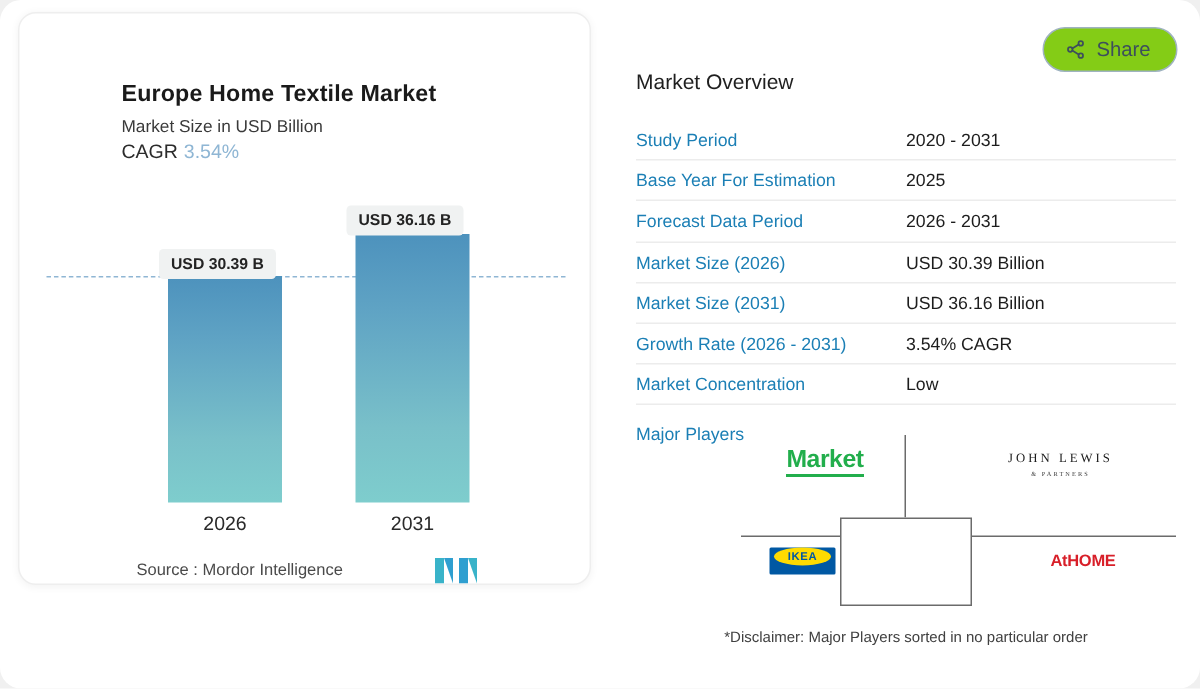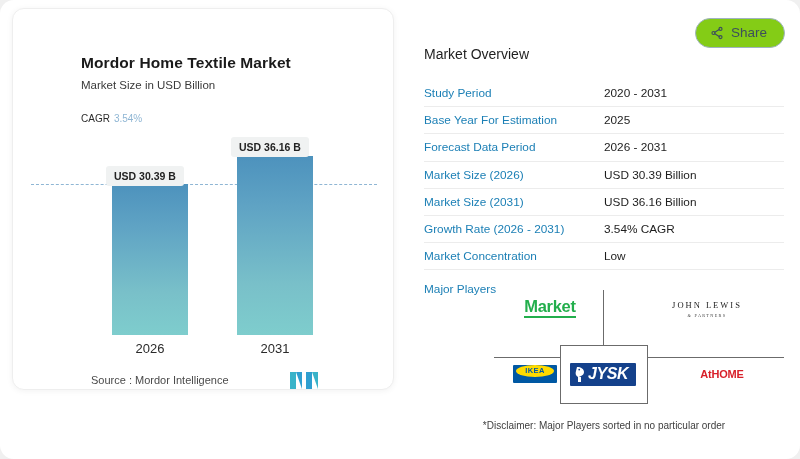--- a/index.html
+++ b/index.html
@@ -66,22 +66,22 @@
   .chart-sub {
     position: absolute;
     left: 68px;
     top: 70px;
     font-size: 11.5px;
     color: #3a3a3a;
   }
   .chart-cagr {
     position: absolute;
     left: 68px;
-    top: 104px;
-    font-size: 10px;
+    top: 84px;
+    font-size: 13px;
     color: #2b2b2b;
   }
   .chart-cagr .val {
     color: #8fb6d4;
     margin-left: 4px;
   }
 
   .plot {
     position: absolute;
     left: 0; top: 0;
@@ -307,21 +307,21 @@
         <circle cx="18" cy="19" r="2.6"></circle>
         <line x1="8.3" y1="10.8" x2="15.7" y2="6.2"></line>
         <line x1="8.3" y1="13.2" x2="15.7" y2="17.8"></line>
       </svg>
     </span>
     <span class="lbl">Share</span>
   </div>
 
   <div class="chart-card">
 
-    <div class="chart-title">Mordor Home Textile Market</div>
+    <div class="chart-title">Europe Home Textile Market</div>
     <div class="chart-sub">Market Size in USD Billion</div>
     <div class="chart-cagr">
       <span>CAGR</span><span class="val">3.54%</span>
     </div>
 
     <div class="plot">
       <div class="dashline"></div>
 
       <div class="bar" style="left:99px; top:175px; width:76px; height:151px;"></div>
       <div class="bar-label" style="left:93px; top:157px;">USD 30.39 B</div>
@@ -396,31 +396,20 @@
       </div>
 
       <div class="logo" style="left:6px; top:70px; width:70px; height:28px;">
         <div class="ikea-box">
           <div class="ikea-oval">
             <span class="ikea-txt">IKEA</span>
           </div>
         </div>
       </div>
 
-      <div class="logo" style="left:73px; top:68px; width:72px; height:32px;">
-        <div class="jysk-box">
-          <span style="display:flex;">
-            <svg width="11" height="17" viewBox="0 0 11 17">
-              <path d="M2 1 C6 1 9 3 9 6 C9 9 6 10 4 11 L6 11 L6 16 L3 16 L3 11 C1 10 0 8 1 5 Z" fill="#ffffff"></path>
-              <circle cx="4.2" cy="3.6" r="0.9" fill="#14418b"></circle>
-            </svg>
-          </span>
-          <span class="jysk-txt">JYSK</span>
-        </div>
-      </div>
 
       <div class="logo" style="left:178px; top:72px; width:100px; height:24px;">
         <span class="athome">AtHOME</span>
       </div>
     </div>
 
     <div class="disclaimer">*Disclaimer: Major Players sorted in no particular order</div>
   </div>
 
 </div>

